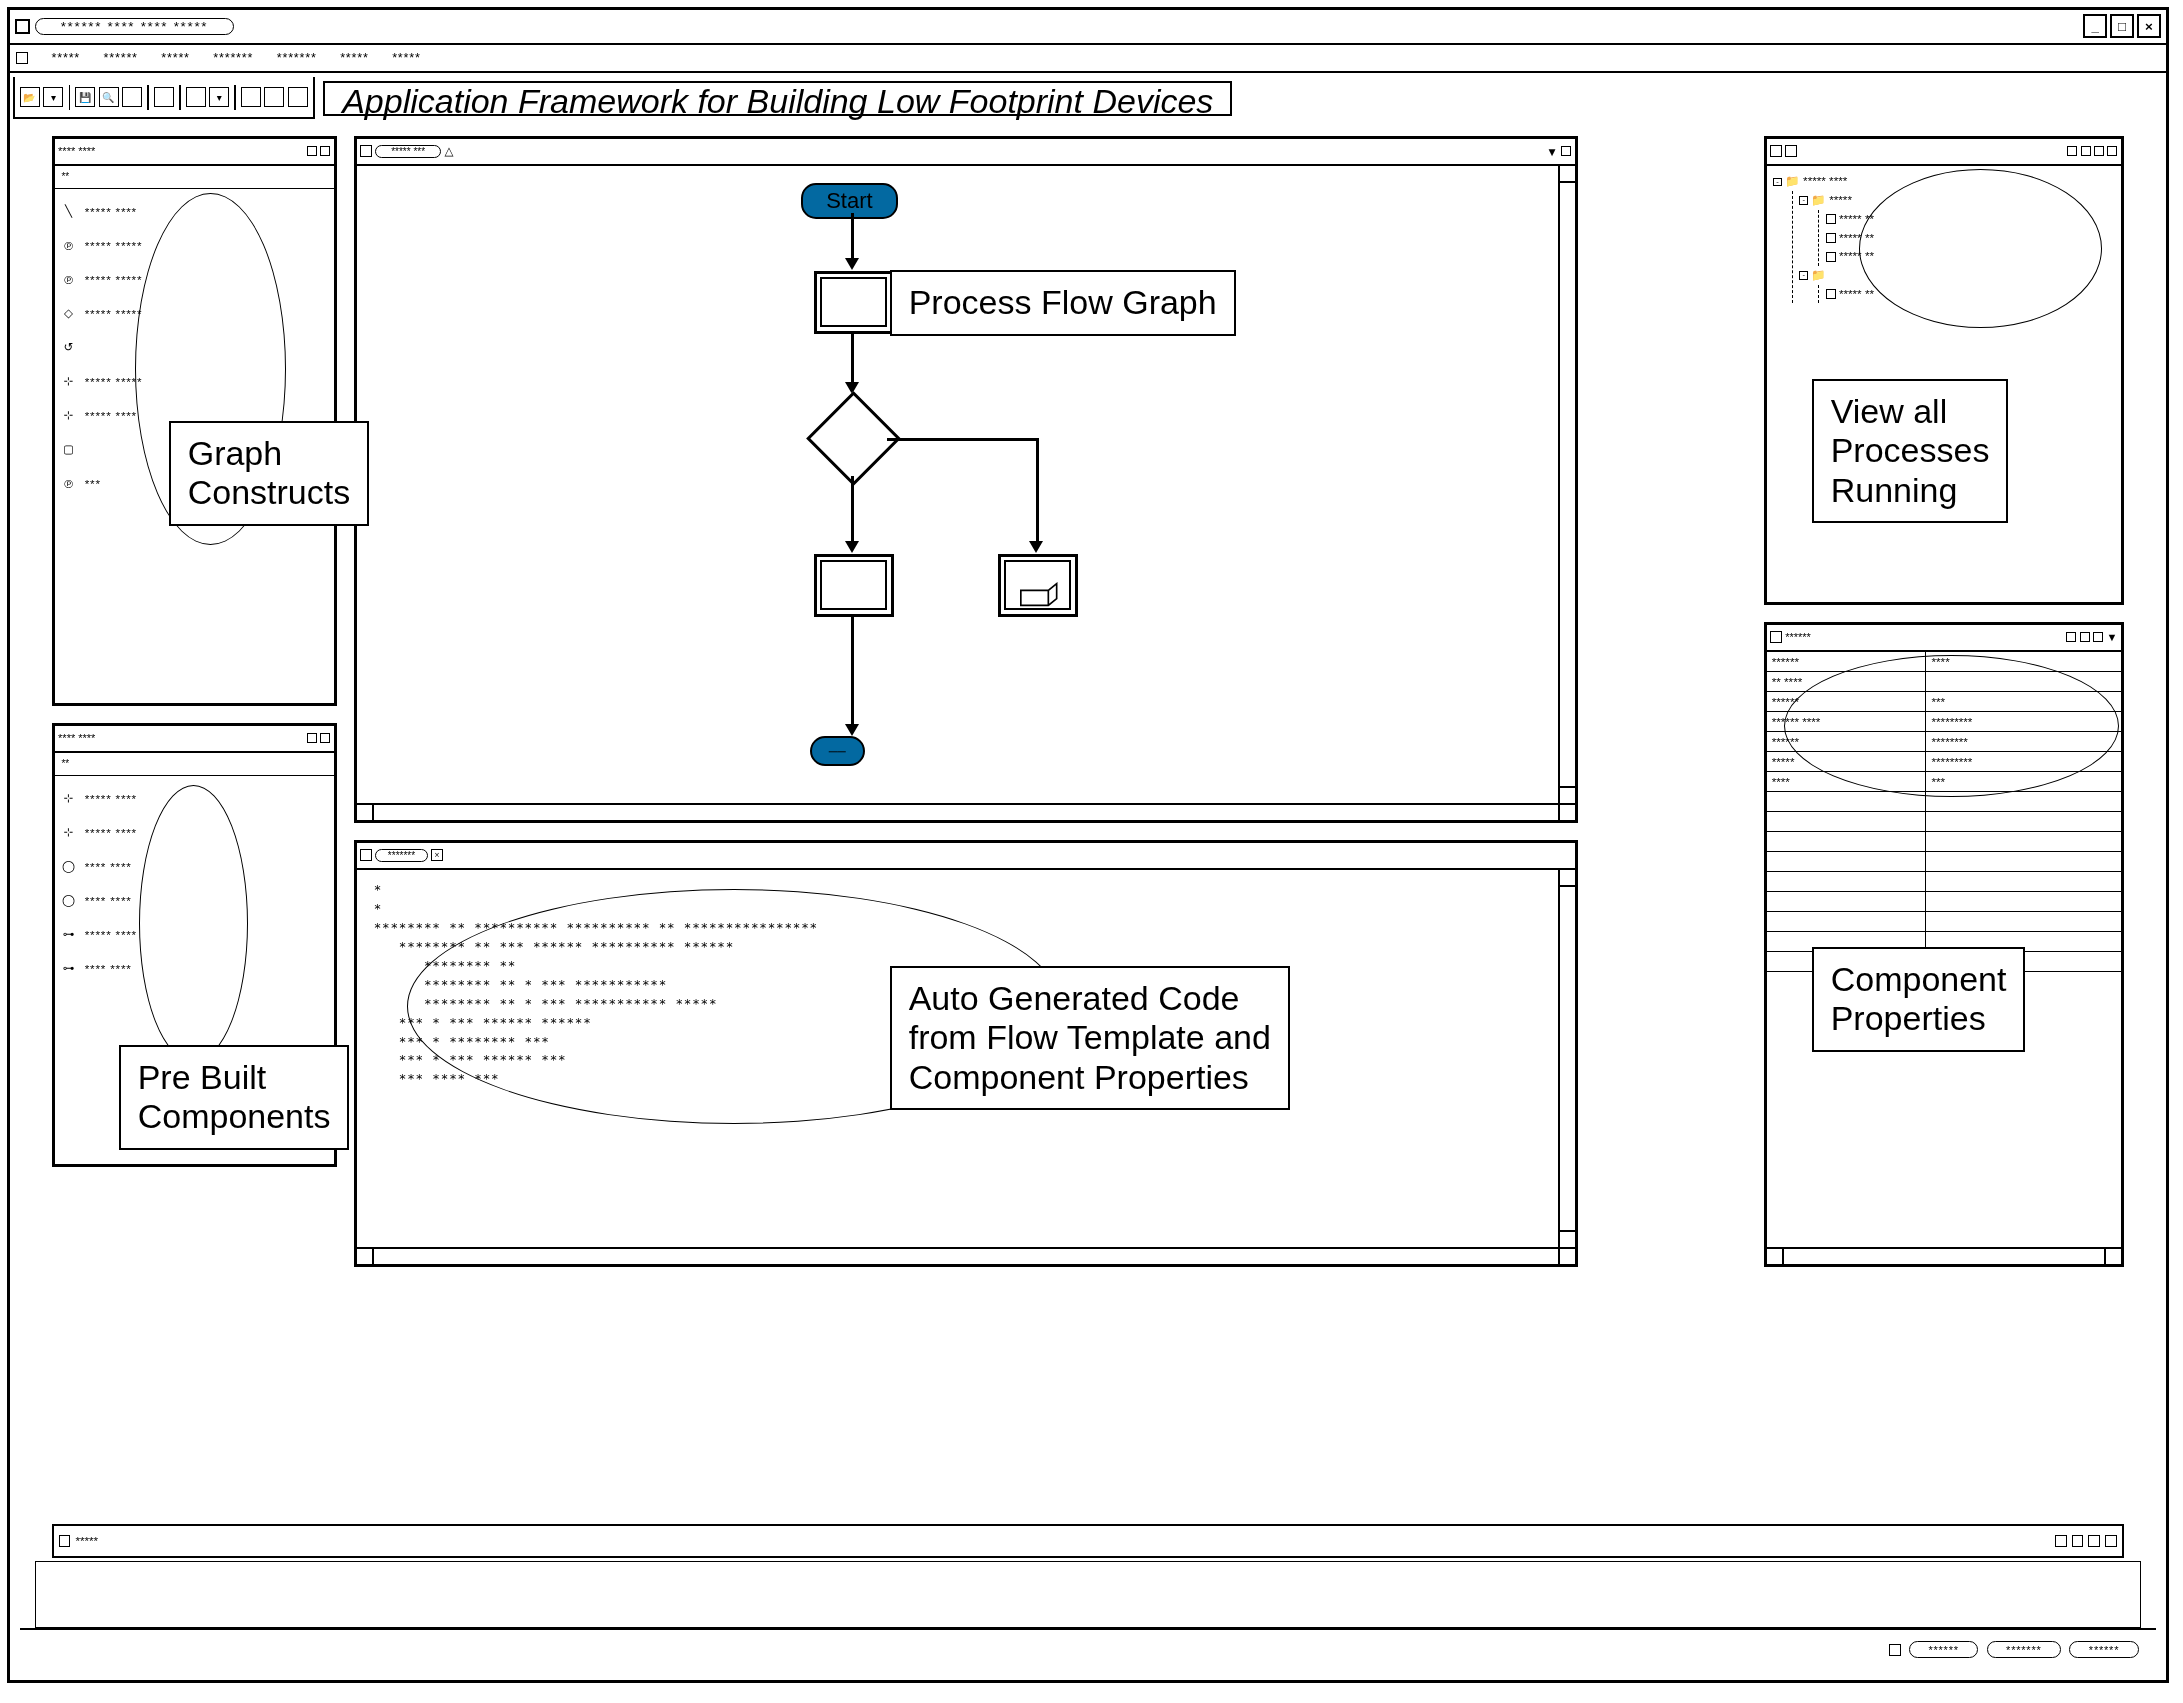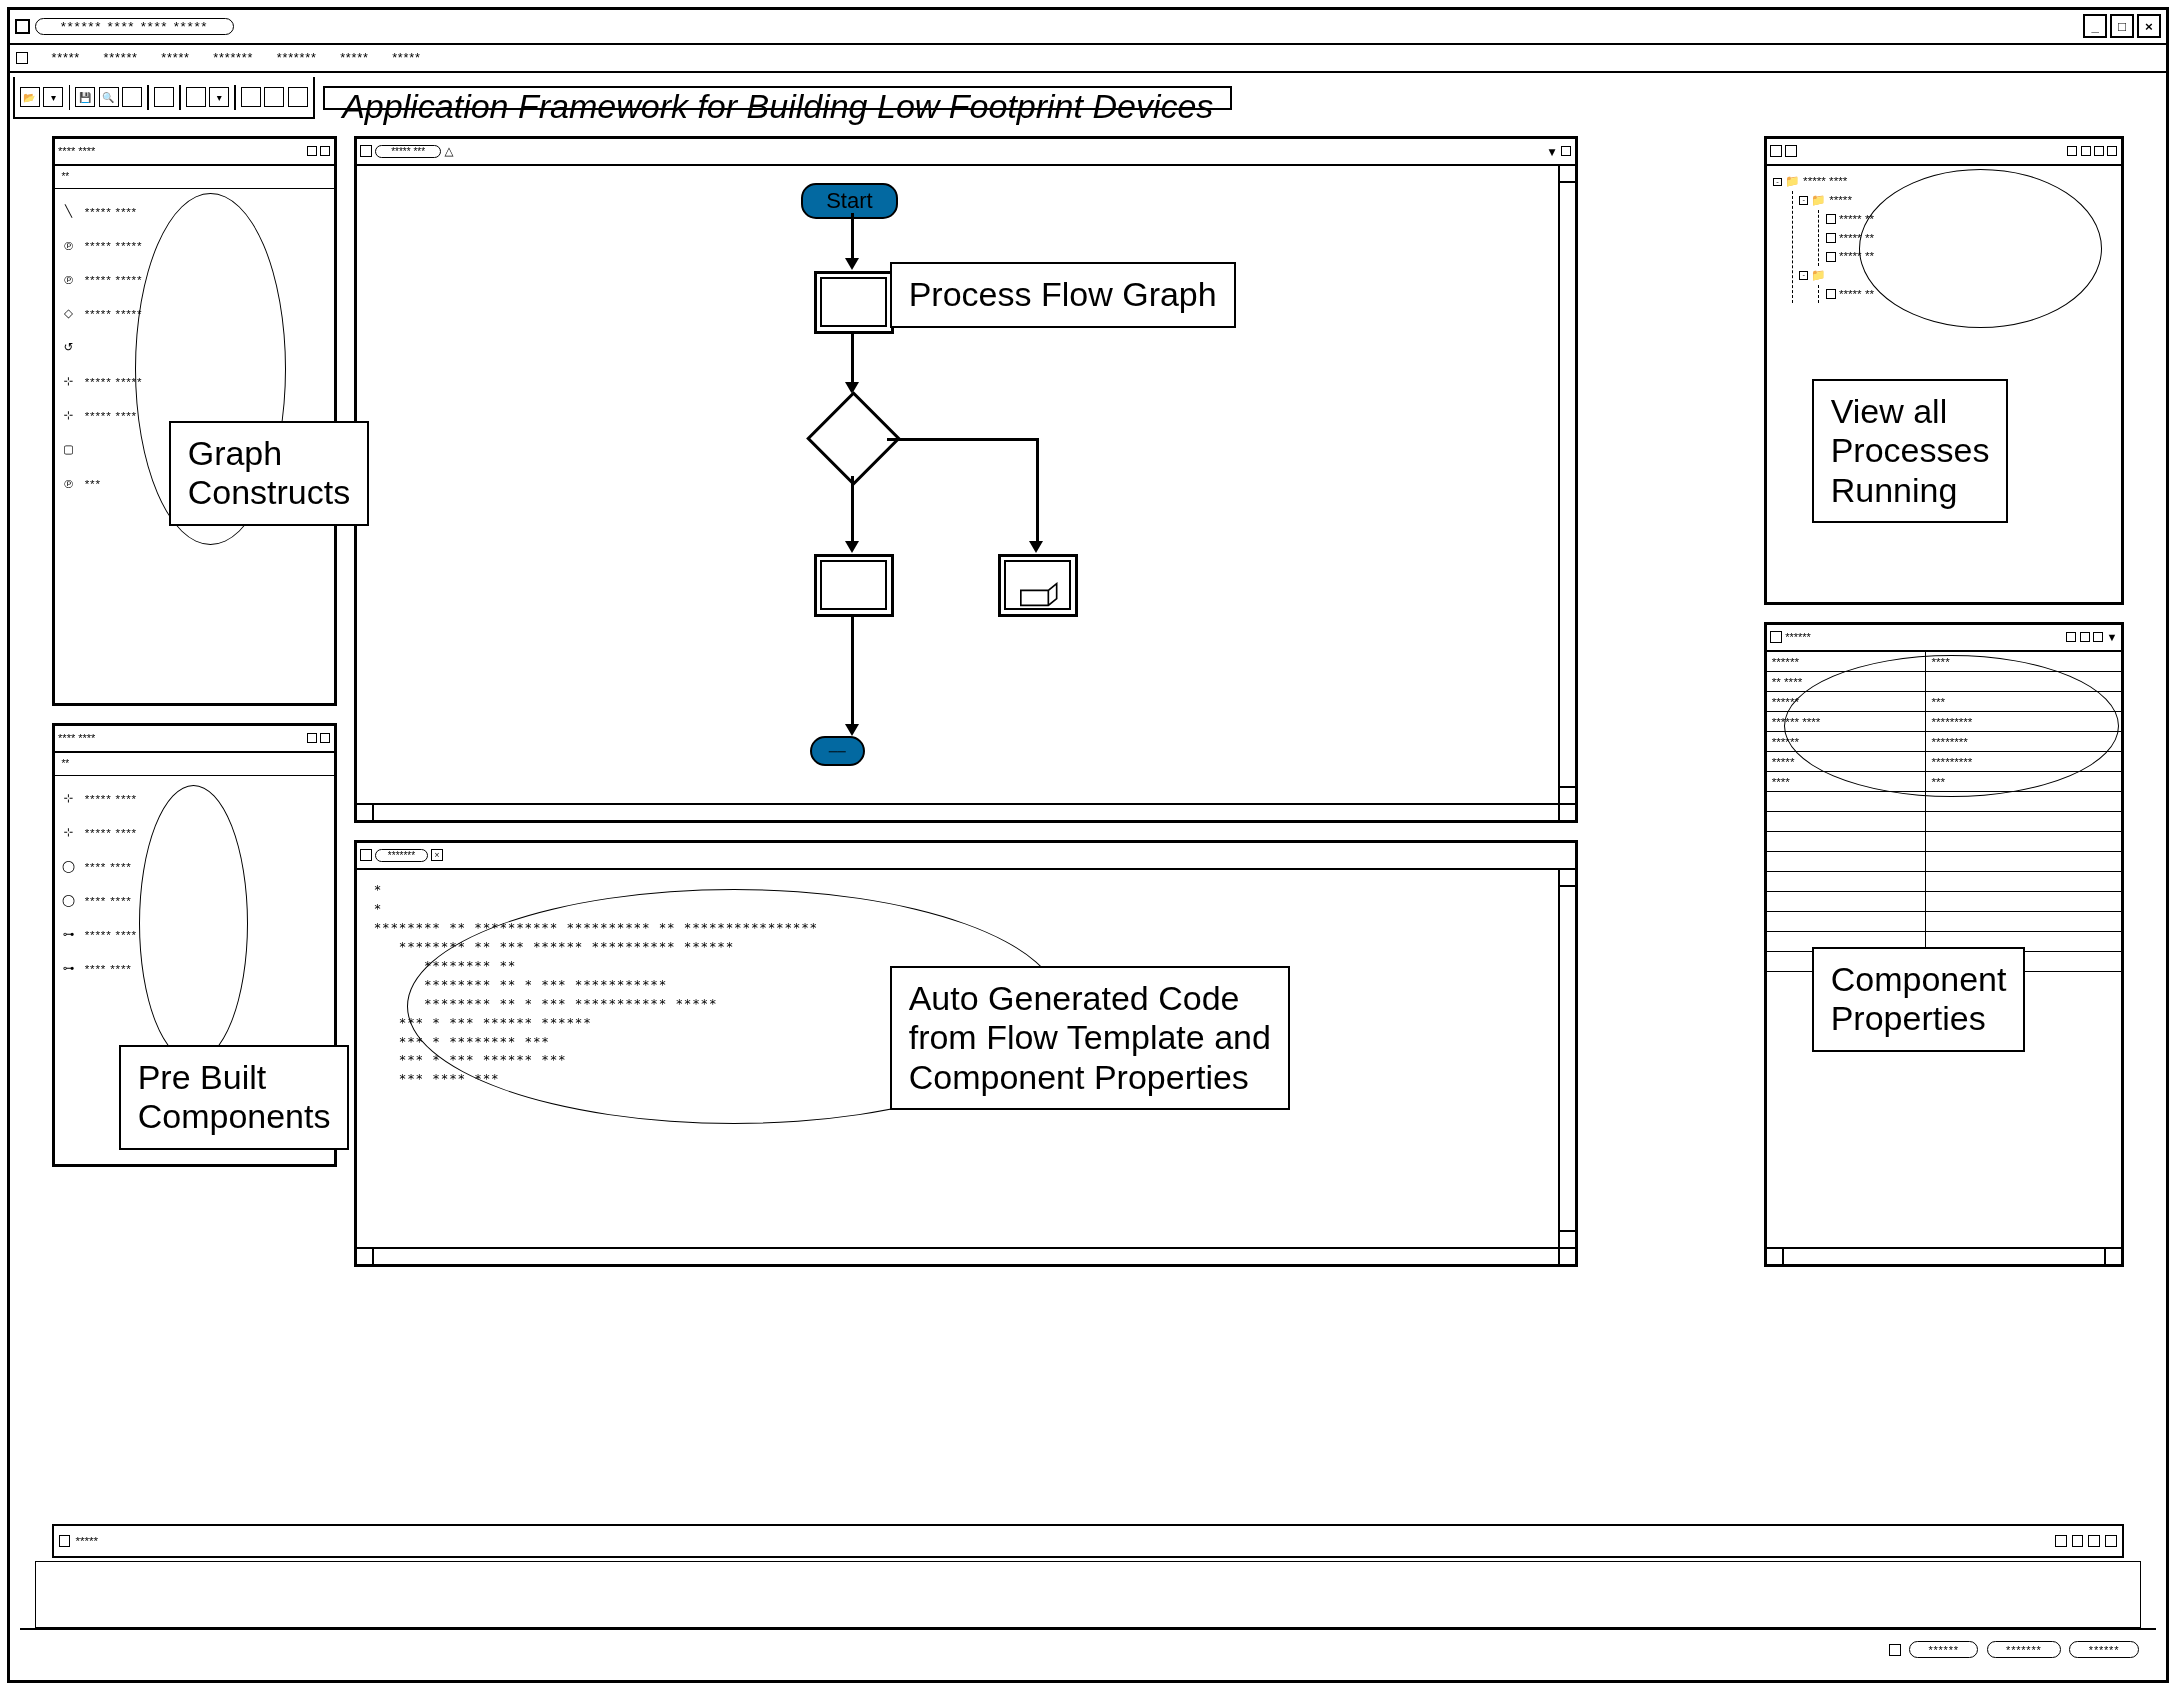--- a/index.html
+++ b/index.html
@@ -57,21 +57,21 @@
     height: 42px;
     display: flex;
     align-items: center;
     padding: 0 5px;
     gap: 3.4px;
   }
   .toolbar .tb { width: 20px; height: 20px; border: 1.7px solid #000; display:flex;align-items:center;justify-content:center;font-size:10px;}
   .toolbar .sep { width: 1.7px; height: 25px; background: #000; margin: 0 1.7px; }
   .title-banner {
     border: 2.5px solid #000;
-    height: 24px;
+    height: 35px;
     padding: 0 17px;
     font-style: italic;
     font-size: 34px;
     line-height: 37px;
     margin-left: 8.4px;
   }
 
   .workspace {
     position: absolute;
     top: 126px;
@@ -529,21 +529,21 @@
         <div class="btn"></div>
           <div class="track"></div>
           <div class="btn"></div>
       </div>
     </div>
 
     <div class="callout" style="top:285px; left:117px; white-space:pre;">Graph
 Constructs</div>
     <div class="callout" style="top:909px; left:67px; white-space:pre;">Pre Built
 Components</div>
-    <div class="callout" style="top:126px; left:838px;">Process Flow Graph</div>
+    <div class="callout" style="top:134px; left:838px;">Process Flow Graph</div>
     <div class="callout" style="top:830px; left:838px; white-space:pre;">Auto Generated Code
 from Flow Template and
 Component Properties</div>
     <div class="callout" style="top:243px; left:1760px; white-space:pre;">View all
 Processes
 Running</div>
     <div class="callout" style="top:811px; left:1760px; white-space:pre;">Component
 Properties</div>
 
   </div>

